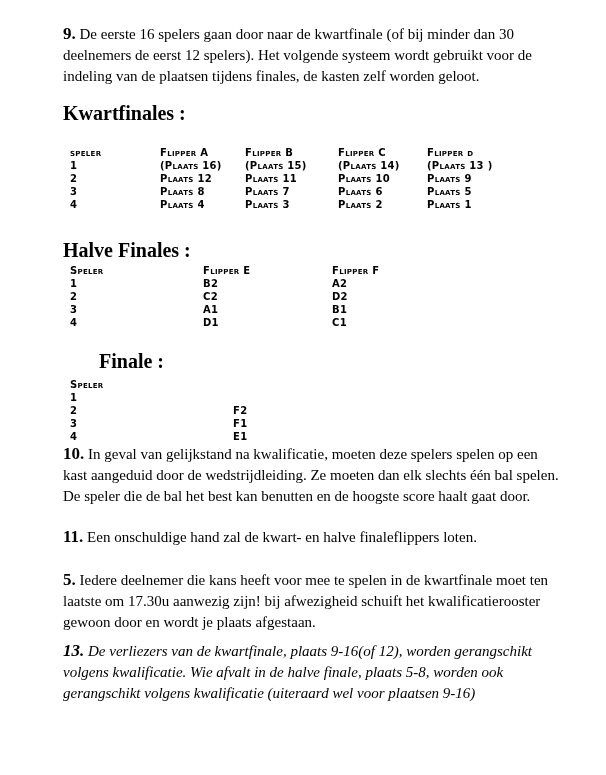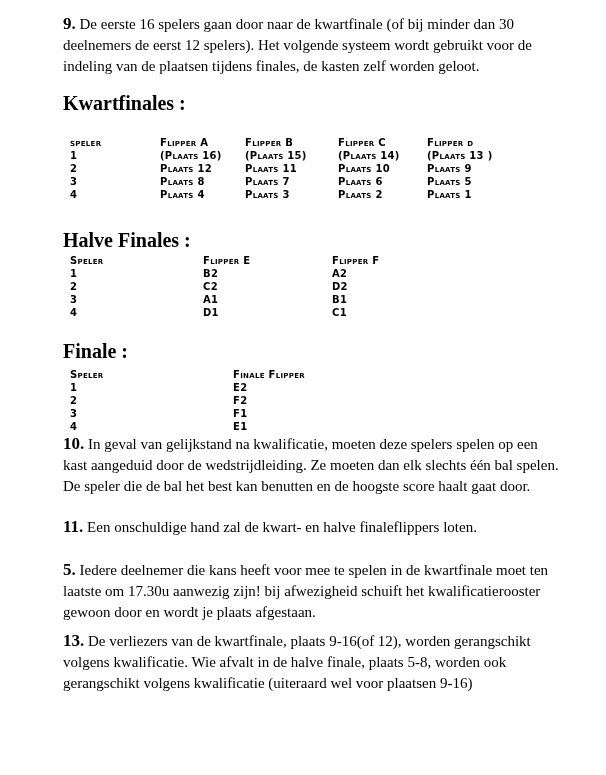--- a/index.html
+++ b/index.html
@@ -3,21 +3,21 @@
 <meta charset="utf-8">
 <style>
   html, body { margin: 0; padding: 0; }
   body {
     width: 606px; height: 775px;
     background: #ffffff;
     color: #000000;
     font-family: "Liberation Serif", serif;
     overflow: hidden;
   }
-  .page { padding: 13px 40px 0 63px; }
+  .page { padding: 23px 40px 0 63px; }
 
   .para {
     width: 497px;
     font-size: 15px;
     line-height: 21px;
     text-align: left;
   }
   .para .num {
     font-weight: bold;
     font-size: 17px;
@@ -43,26 +43,26 @@
   .t2 .trow { grid-template-columns: 133px 129px auto; }
   .t3 .trow { grid-template-columns: 163px auto; }
   .trow span { white-space: nowrap; }
 
   
   #para-9        { margin-top: 0; }
   #h-kwart       { margin-top: 16px; }
   #t-kwart       { margin-top: 23px; }
   #h-halve       { margin-top: 29px; }
   #t-halve       { margin-top: 4px; }
-  #h-finale      { margin-top: 22px; }
+  #h-finale      { margin-top: 22px; margin-left: 36px; }
   #t-finale      { margin-top: 7px; }
   #para-10       { }
   #para-11       { margin-top: 19px; }
   #para-12       { margin-top: 21px; }
-  #para-13       { margin-top: 7px; }
+  #para-13       { margin-top: 7px; font-style: italic; }
 </style>
 </head>
 <body>
 
 <div class="page">
 
   <div class="para" id="para-9"><span class="num">9.</span> <span>De eerste 16 spelers gaan door naar de kwartfinale (of bij minder dan 30 deelnemers de eerst 12 spelers). Het volgende systeem wordt gebruikt voor de indeling van de plaatsen tijdens finales, de kasten zelf worden geloot.</span></div>
 
   <div class="heading" id="h-kwart">Kwartfinales :</div>
 
@@ -132,25 +132,23 @@
       <span>D1</span>
       <span>C1</span>
     </div>
   </div>
 
   <div class="heading" id="h-finale">Finale :</div>
 
   <div class="dtable t3" id="t-finale">
     <div class="trow">
       <span>Speler</span>
-      <span>Finale Flipper</span>
     </div>
     <div class="trow">
       <span>1</span>
-      <span>E2</span>
     </div>
     <div class="trow">
       <span>2</span>
       <span>F2</span>
     </div>
     <div class="trow">
       <span>3</span>
       <span>F1</span>
     </div>
     <div class="trow">

